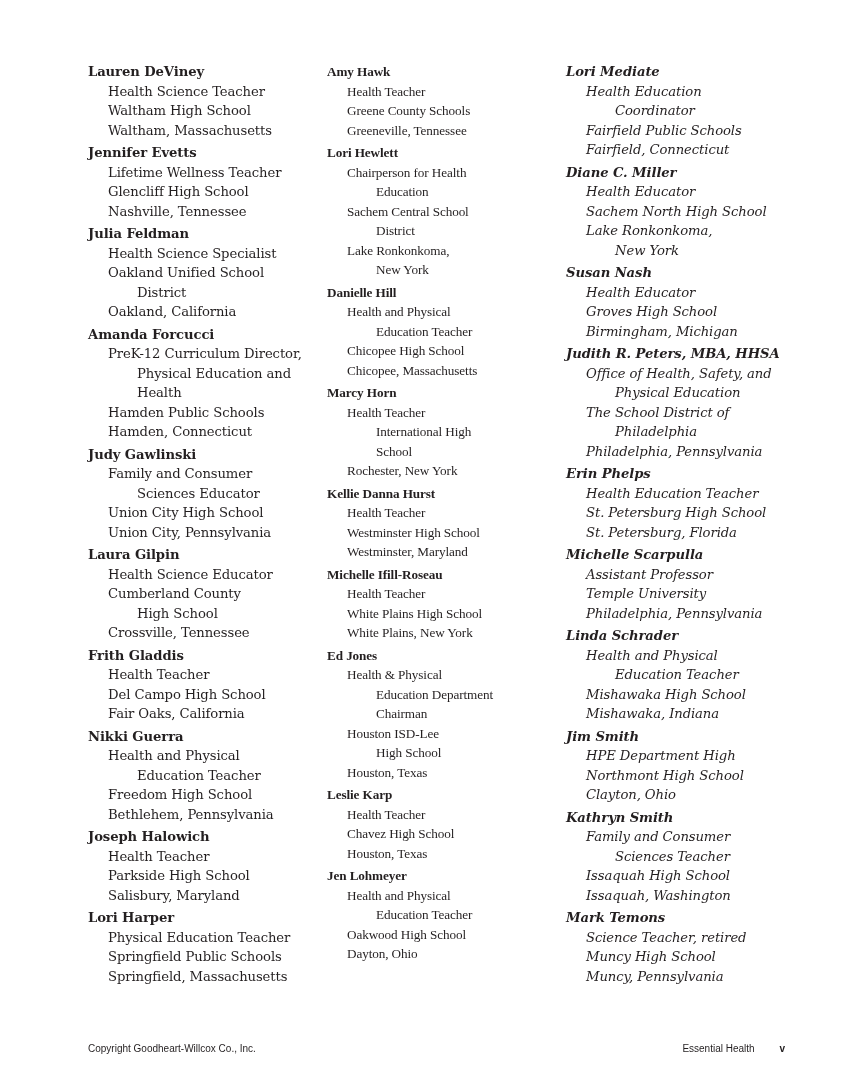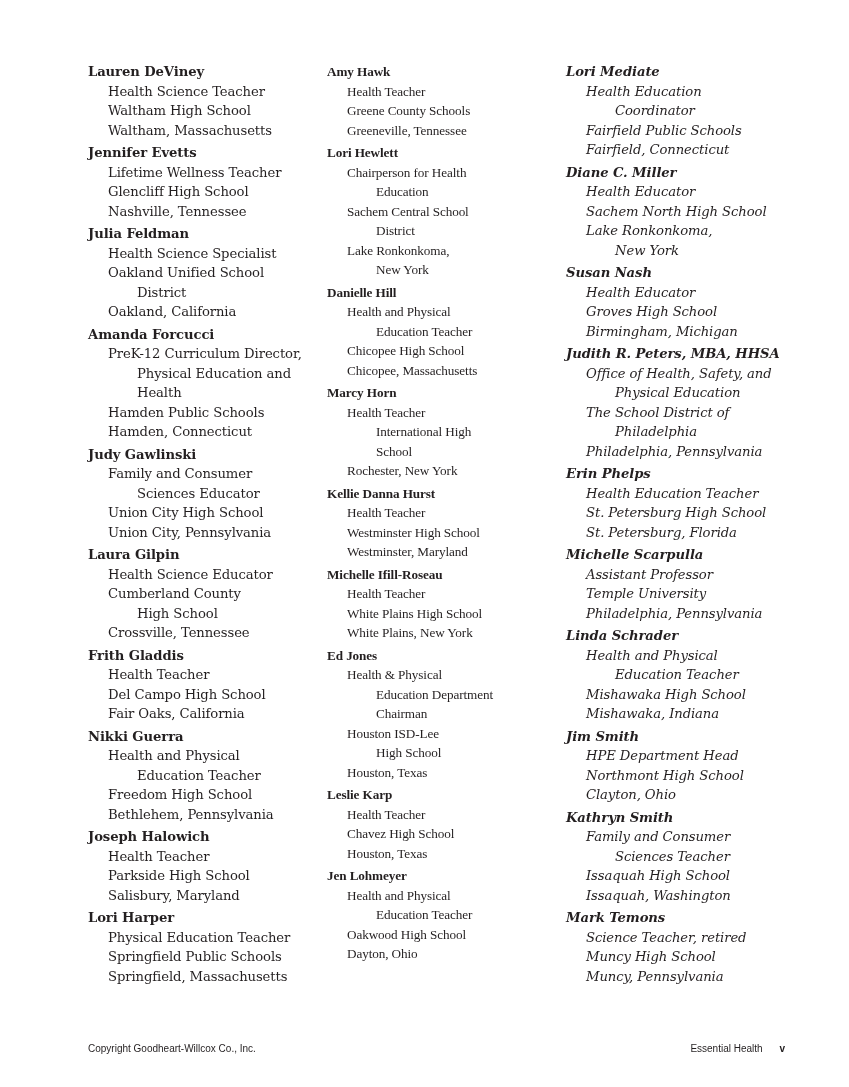--- a/index.html
+++ b/index.html
@@ -9,21 +9,21 @@
   .col.c1 { left: 0; }
   .col.c2 { left: 239px; font-family: Liberation Serif, serif; }
   .col.c3 { left: 478px; font-style: italic; }
   .entry { margin-bottom: 3px; }
   .name { font-weight: bold; font-size: 13.2px; line-height: 19.5px; letter-spacing: -0.1px; }
   .line { font-size: 13.2px; line-height: 19.5px; padding-left: 20px; text-indent: 0; letter-spacing: -0.1px; }
   .line.cont { padding-left: 49px; }
   .footer { position: absolute; top: 1043px; left: 88px; right: 64px; font-family: "Liberation Sans", sans-serif; font-size: 10px; color: #231f20; }
   .footer .copy { position: absolute; left: 0; top: 0; }
   .footer .right { position: absolute; right: 0; top: 0; }
-  .footer .book { margin-right: 14px; }
+  .footer .book { margin-right: 22px; }
   .footer .page { font-weight: bold; }
 </style>
 </head>
 <body>
 
 <div class="columns">
   <div class="col c1">
       <div class="entry">
         <div class="name">Lauren DeViney</div>
         <div class="line">Health Science Teacher</div>
@@ -199,21 +199,21 @@
       </div>
       <div class="entry">
         <div class="name">Linda Schrader</div>
         <div class="line">Health and Physical</div>
         <div class="line cont">Education Teacher</div>
         <div class="line">Mishawaka High School</div>
         <div class="line">Mishawaka, Indiana</div>
       </div>
       <div class="entry">
         <div class="name">Jim Smith</div>
-        <div class="line">HPE Department Head</div>
+        <div class="line">HPE Department High</div>
         <div class="line">Northmont High School</div>
         <div class="line">Clayton, Ohio</div>
       </div>
       <div class="entry">
         <div class="name">Kathryn Smith</div>
         <div class="line">Family and Consumer</div>
         <div class="line cont">Sciences Teacher</div>
         <div class="line">Issaquah High School</div>
         <div class="line">Issaquah, Washington</div>
       </div>

